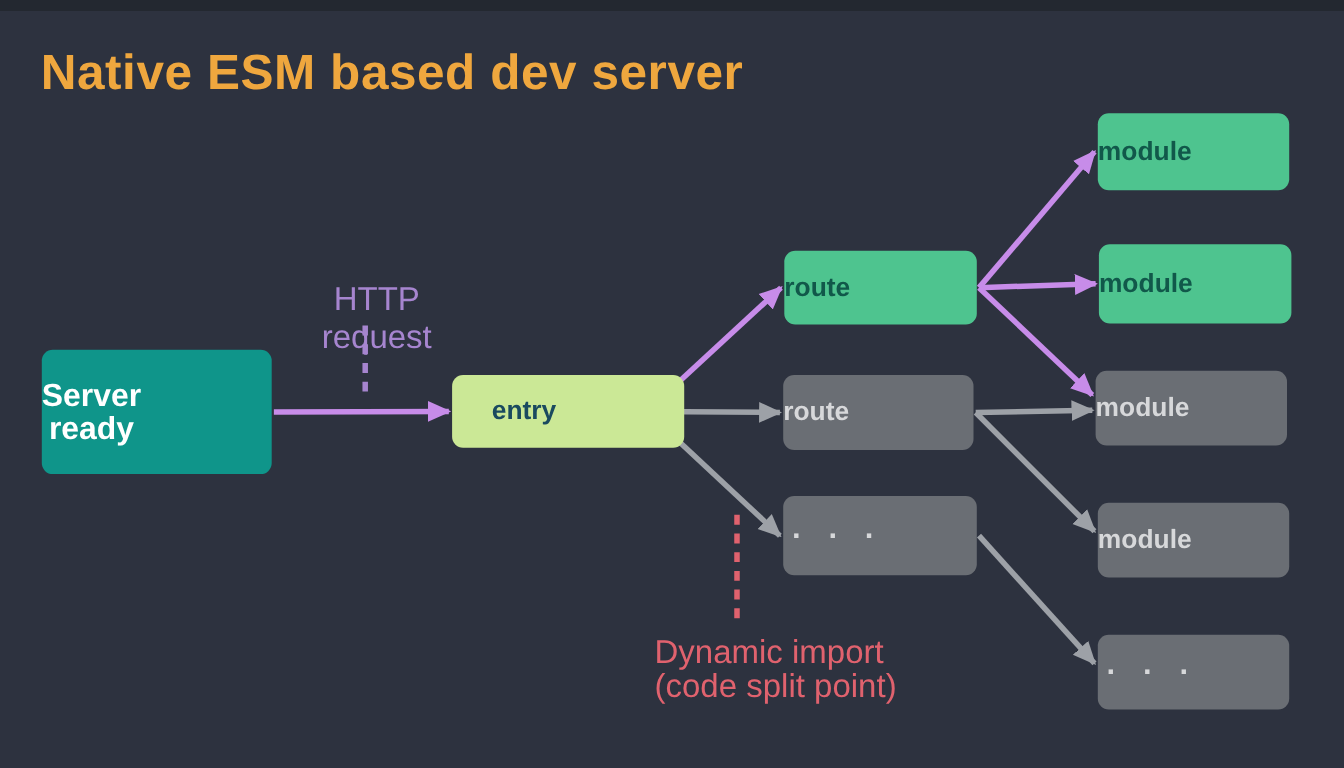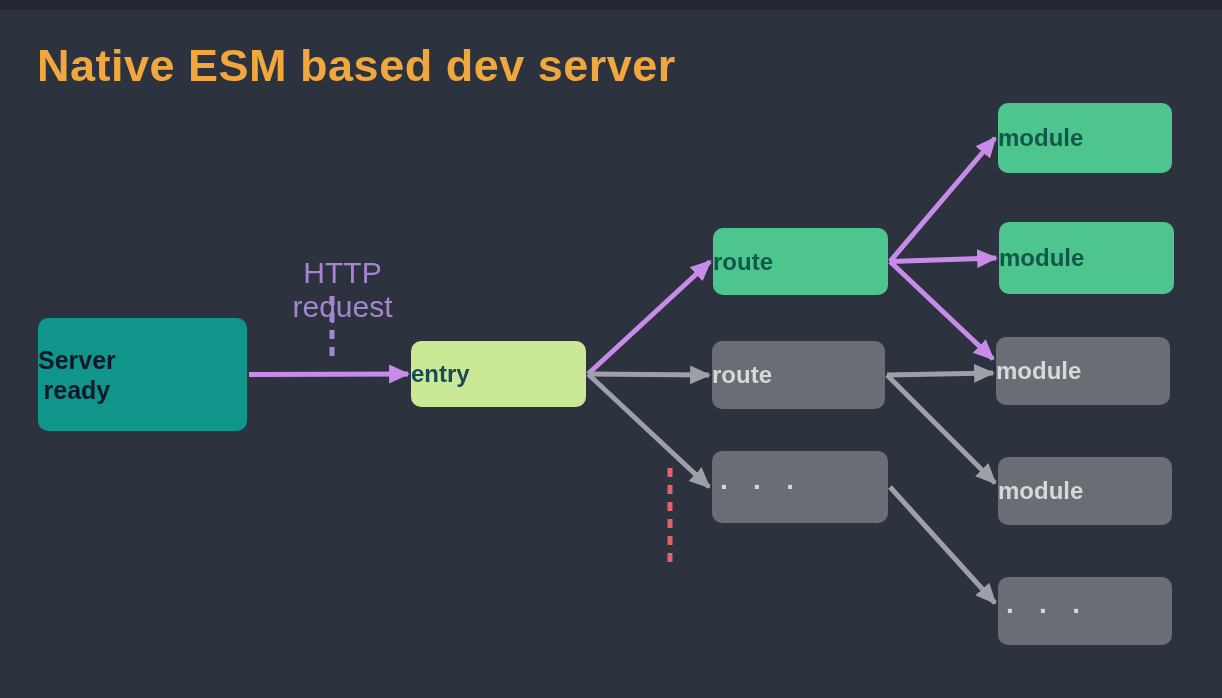--- a/index.html
+++ b/index.html
@@ -22,21 +22,21 @@
   }
   #edge-layer{position:absolute;left:0;top:0;width:1222px;height:698px;}
   .node{
     position:absolute;
     border-radius:10px;
     display:flex;align-items:center;justify-content:flex-start;
     text-align:center;
     font-size:24px;font-weight:700;
     white-space:pre-line;line-height:30px;
   }
-  .node.teal {background:var(--teal,#0f958a);color:#0f172a;font-size:25px;}
+  .node.teal {background:var(--teal,#0f958a);color:#ffffff;font-size:29px;}
   .node.lime {background:var(--lime,#cbe896);color:#1a4a5f;}
   .node.green{background:var(--green,#4ec48f);color:#11584a;}
   .node.gray {background:var(--gray,#6a6e74);color:#d7d8da;}
   .node.dots{letter-spacing:8px;font-size:28px;text-indent:8px;}
   .annotation{position:absolute;font-size:30px;}
   #http-request-label{
     left:250px;top:256px;width:185px;text-align:center;
     color:var(--purple-muted,#a685cf);
   }
   #dynamic-import-label{
@@ -73,26 +73,30 @@
         <line x1="887" y1="375" x2="995" y2="483" stroke="#9da1a7" stroke-width="5" marker-end="url(#arrow-gray)"></line>
         <line x1="890" y1="487" x2="995" y2="603" stroke="#9da1a7" stroke-width="5" marker-end="url(#arrow-gray)"></line>
       </g>
     <line id="http-dash" x1="332" y1="296" x2="332" y2="356" stroke-width="5" stroke-dasharray="9 8" stroke="#a685cf"></line>
     <line id="dyn-dash" x1="670" y1="468" x2="670" y2="566" stroke-width="5" stroke-dasharray="9 8" stroke="#e0626e"></line>
   </svg>
 
   <div id="nodes">
       <div class="node teal" style="left: 38px; top: 318px; width: 209px; height: 113px;"><span>Server
 ready</span></div>
-      <div class="node lime" style="left: 411px; top: 341px; width: 175px; height: 66px;"><span>entry</span></div>
+      <div class="node lime" style="left: 411px; top: 341px; width: 175px; height: 66px; padding-left: 36px;"><span>entry</span></div>
       <div class="node green" style="left: 713px; top: 228px; width: 175px; height: 67px;"><span>route</span></div>
       <div class="node gray" style="left: 712px; top: 341px; width: 173px; height: 68px;"><span>route</span></div>
       <div class="node gray dots" style="left: 712px; top: 451px; width: 176px; height: 72px;"><span>· · ·</span></div>
       <div class="node green" style="left: 998px; top: 103px; width: 174px; height: 70px;"><span>module</span></div>
       <div class="node green" style="left: 999px; top: 222px; width: 175px; height: 72px;"><span>module</span></div>
       <div class="node gray" style="left: 996px; top: 337px; width: 174px; height: 68px;"><span>module</span></div>
       <div class="node gray" style="left: 998px; top: 457px; width: 174px; height: 68px;"><span>module</span></div>
       <div class="node gray dots" style="left: 998px; top: 577px; width: 174px; height: 68px;"><span>· · ·</span></div>
     </div>
 
   <div class="annotation" id="http-request-label">HTTP request</div>
 
+  <div class="annotation" id="dynamic-import-label">
+    <div>Dynamic import</div>
+    <div>(code split point)</div>
+  </div>
 </div>
 
 </body></html>

